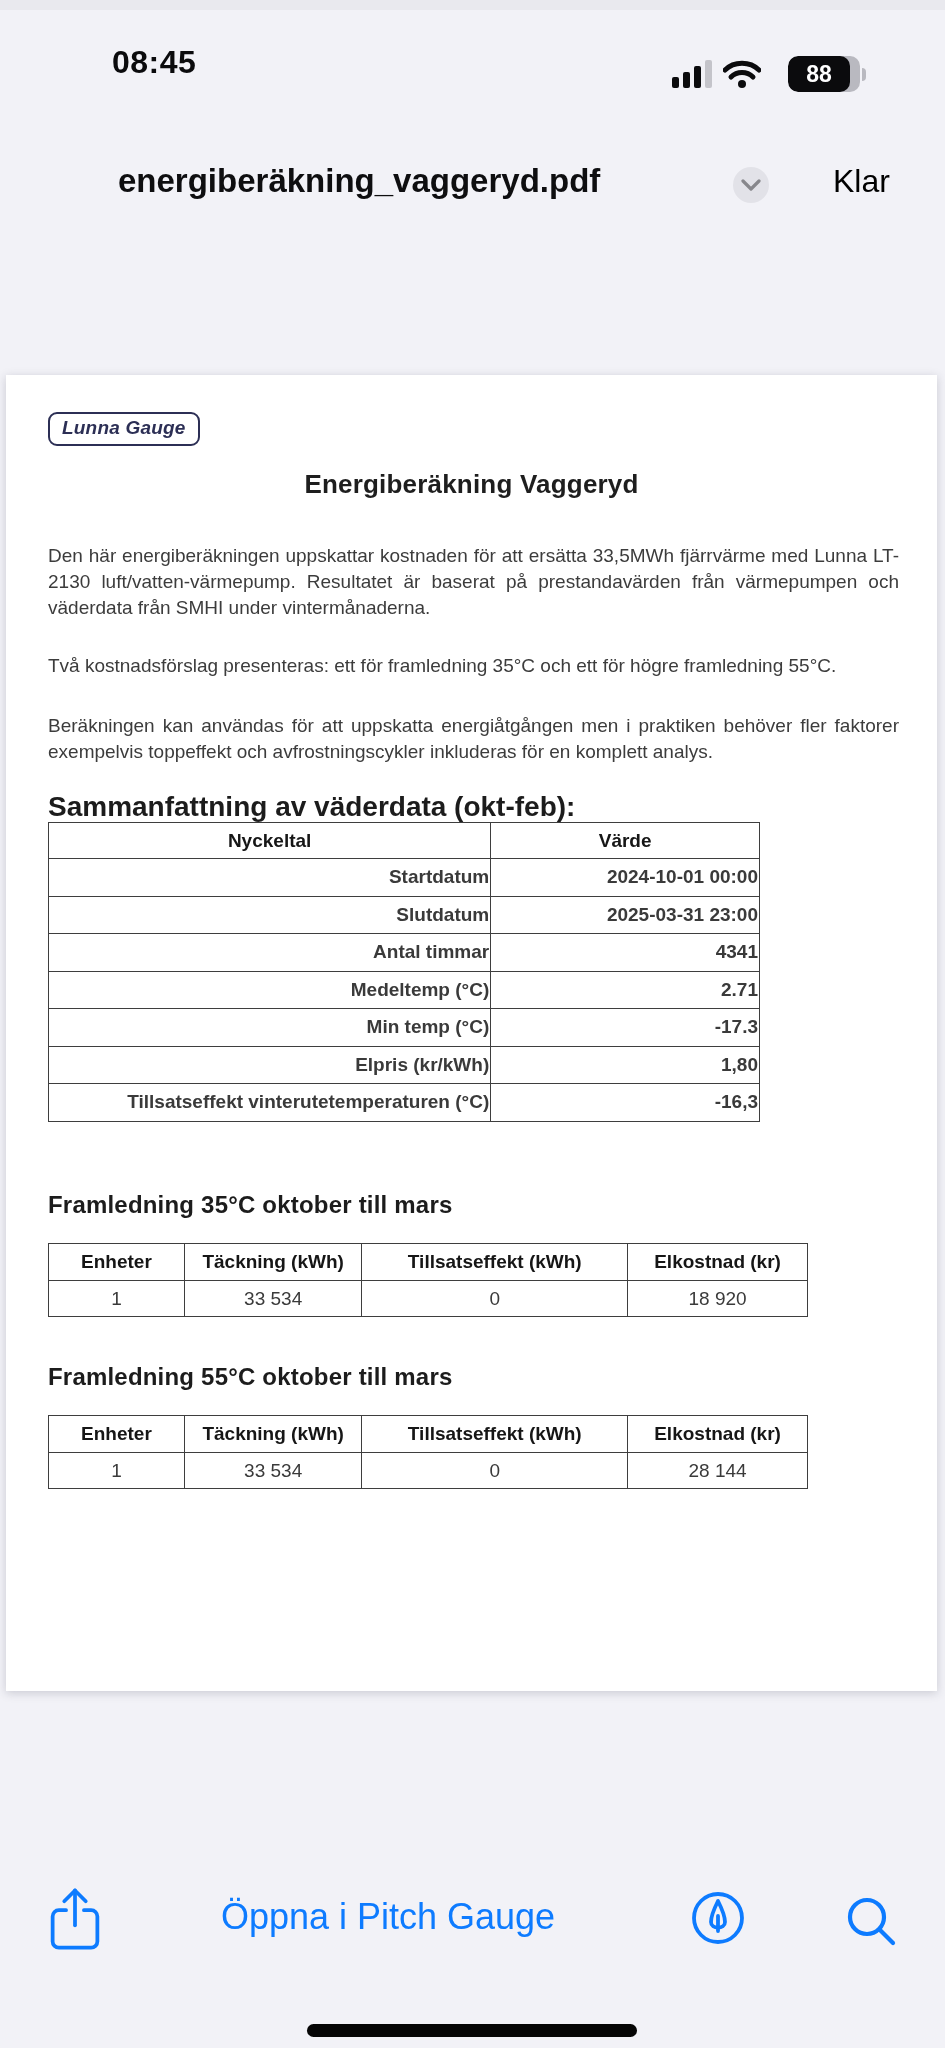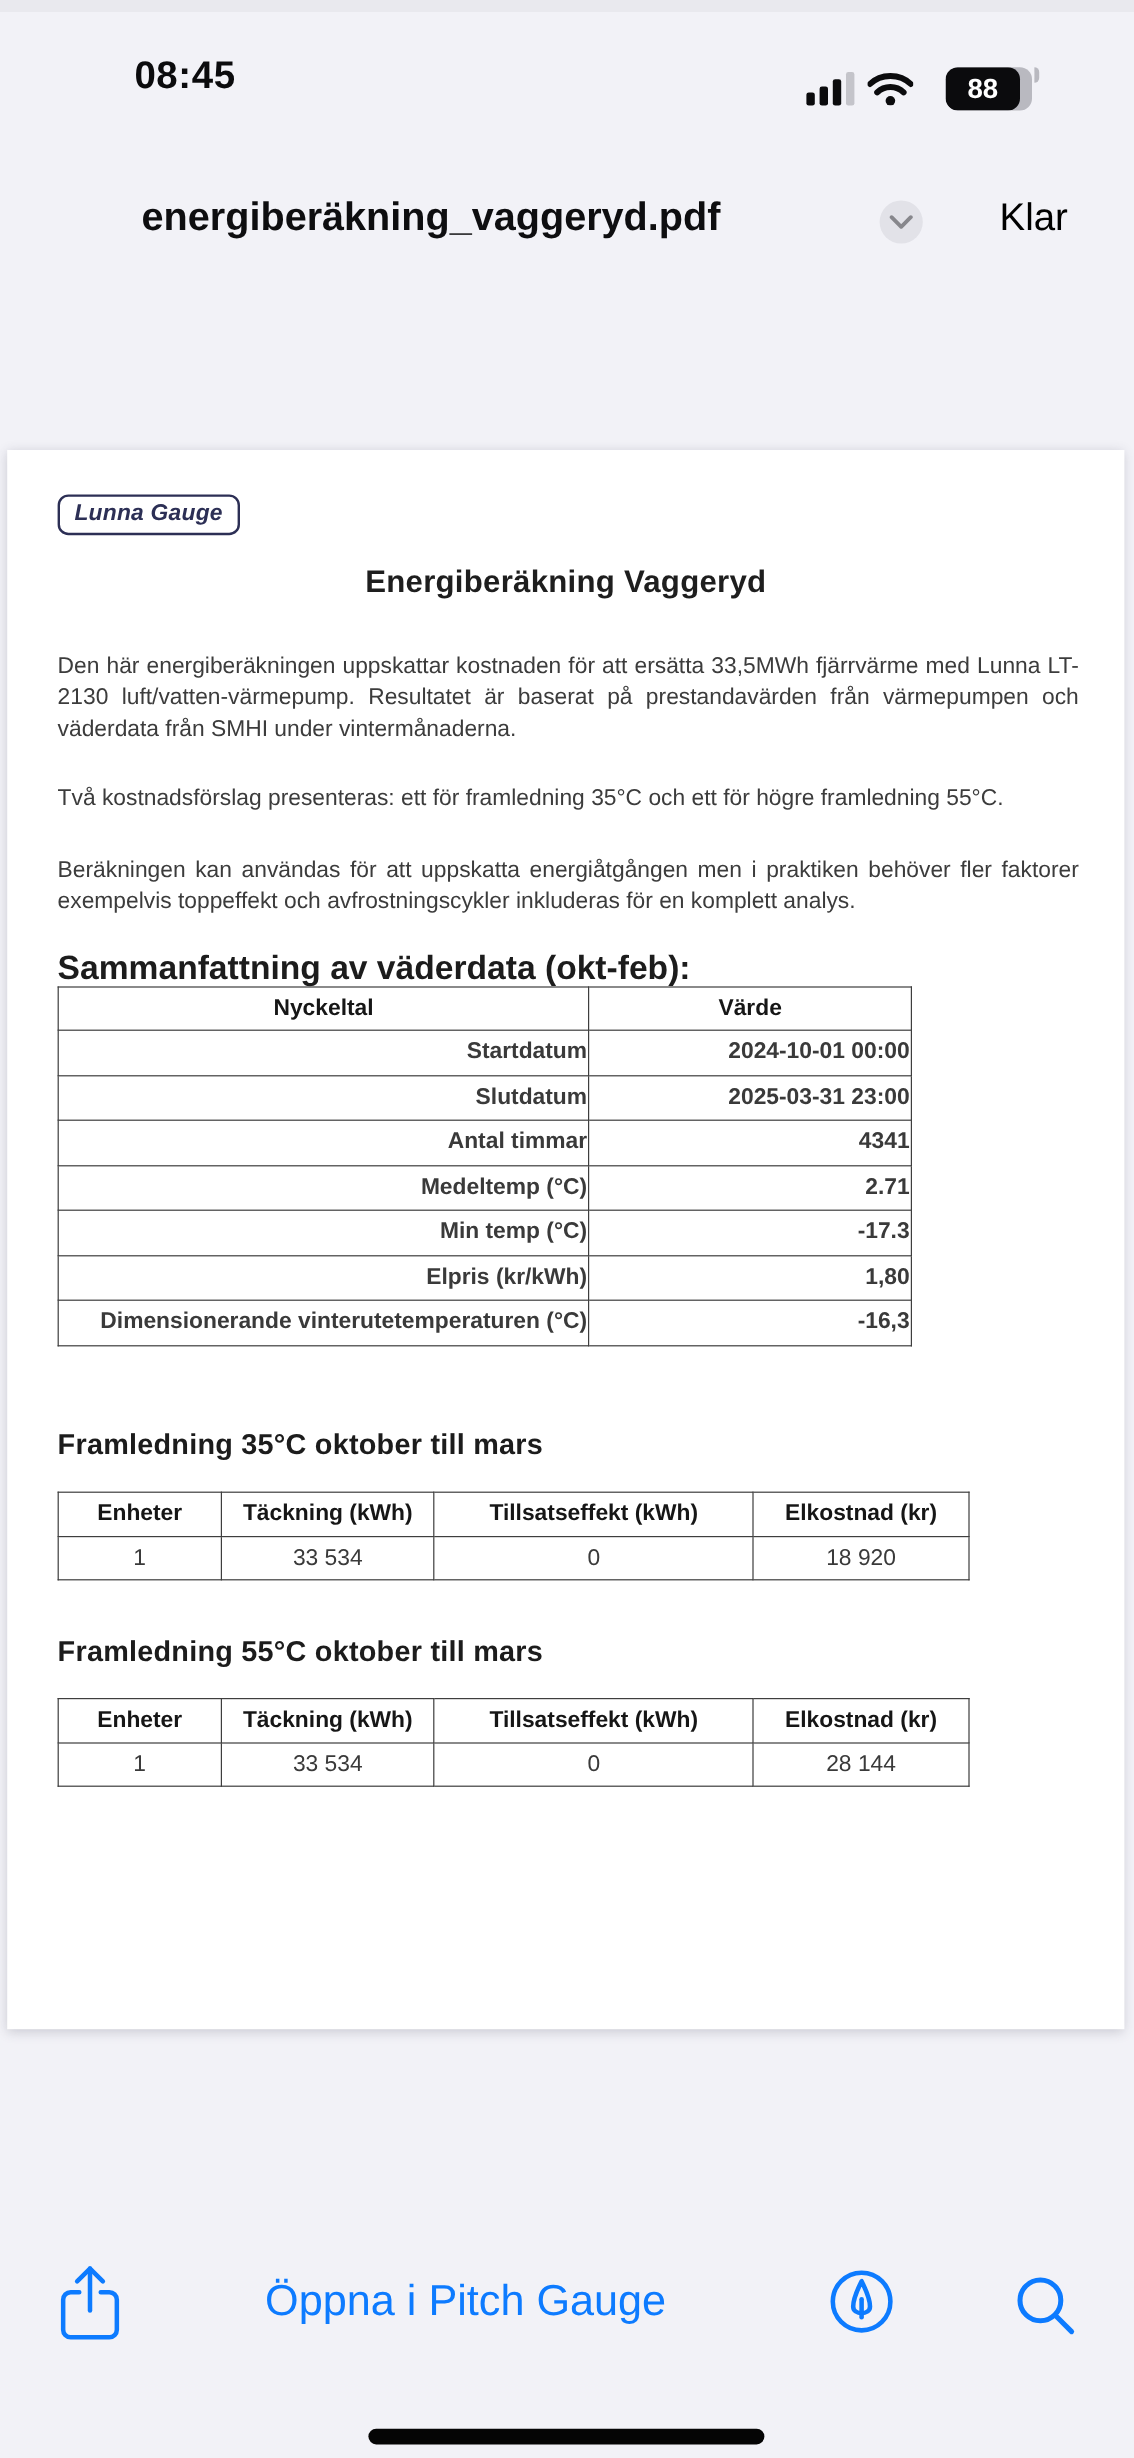--- a/index.html
+++ b/index.html
@@ -5,21 +5,21 @@
   html,body{margin:0;padding:0;}
   body{font-family:"Liberation Sans","DejaVu Sans",sans-serif;background:#e9e9ee;}
   .screen{position:relative;width:945px;height:2048px;background:#f2f2f7;overflow:hidden;margin:10px auto;}
 
   
   .status-time{position:absolute;left:112px;top:34px;font-size:32px;font-weight:700;color:#0b0b0d;letter-spacing:.5px;}
   .status-icons{position:absolute;left:672px;top:46px;display:flex;align-items:center;gap:11px;}
   .sig{display:flex;align-items:flex-end;gap:4px;height:28px;}
   .sig i{display:block;width:7px;border-radius:2px;background:#0b0b0d;}
   .sig i.dim{background:#c4c4ca;}
-  .battery{position:relative;display:flex;align-items:flex-start;padding-left:16px;}
+  .battery{position:relative;display:flex;align-items:center;padding-left:16px;}
   .batt-body{width:72px;height:36px;border-radius:10px;background:#b9b9c0;overflow:hidden;position:relative;}
   .batt-fill{position:absolute;left:0;top:0;bottom:0;width:62px;border-radius:10px;background:#0b0b0d;display:flex;align-items:center;justify-content:center;}
   .batt-fill span{color:#fff;font-size:23px;font-weight:700;}
   .batt-cap{width:4px;height:13px;background:#b9b9c0;border-radius:0 4px 4px 0;margin-left:2px;}
 
   
   .nav-title{position:absolute;left:118px;top:152px;font-size:33px;font-weight:600;color:#0e0e10;white-space:nowrap;}
   .chevron-btn{position:absolute;left:733px;top:157px;width:36px;height:36px;border-radius:50%;background:#e2e2e8;display:flex;align-items:center;justify-content:center;cursor:pointer;}
   .nav-done{position:absolute;left:833px;top:153px;font-size:32px;font-weight:400;color:#000000;cursor:pointer;}
 
@@ -129,21 +129,21 @@
           </tr>
       <tr>
             <td>Min temp (°C)</td>
             <td>-17.3</td>
           </tr>
       <tr>
             <td>Elpris (kr/kWh)</td>
             <td>1,80</td>
           </tr>
       <tr>
-            <td>Dimensionerande vinterutetemperaturen (°C)</td>
+            <td>Tillsatseffekt vinterutetemperaturen (°C)</td>
             <td>-16,3</td>
           </tr>
     </tbody>
       </table>
 
     <div class="sec-h-lg h35">Framledning 35°C oktober till mars</div>
     <table class="t-fram t-f35">
       <colgroup>
           <col style="width:17.9%">
           <col style="width:23.4%">

